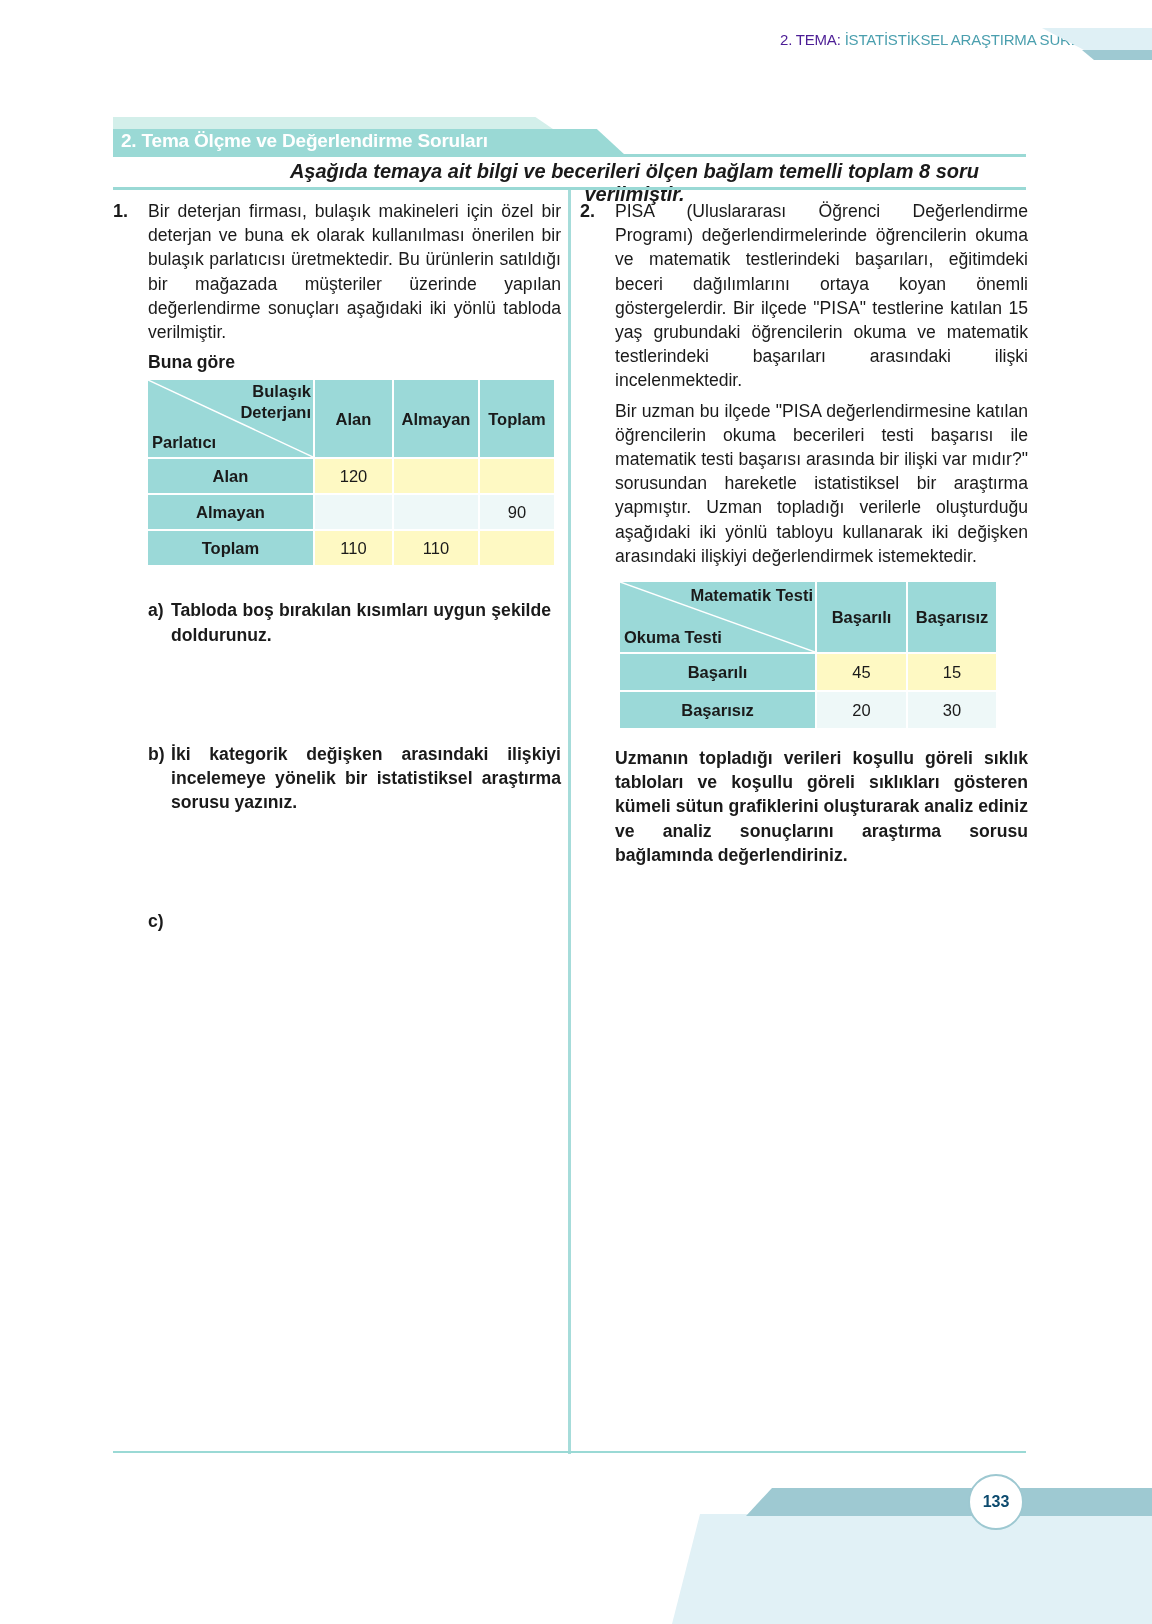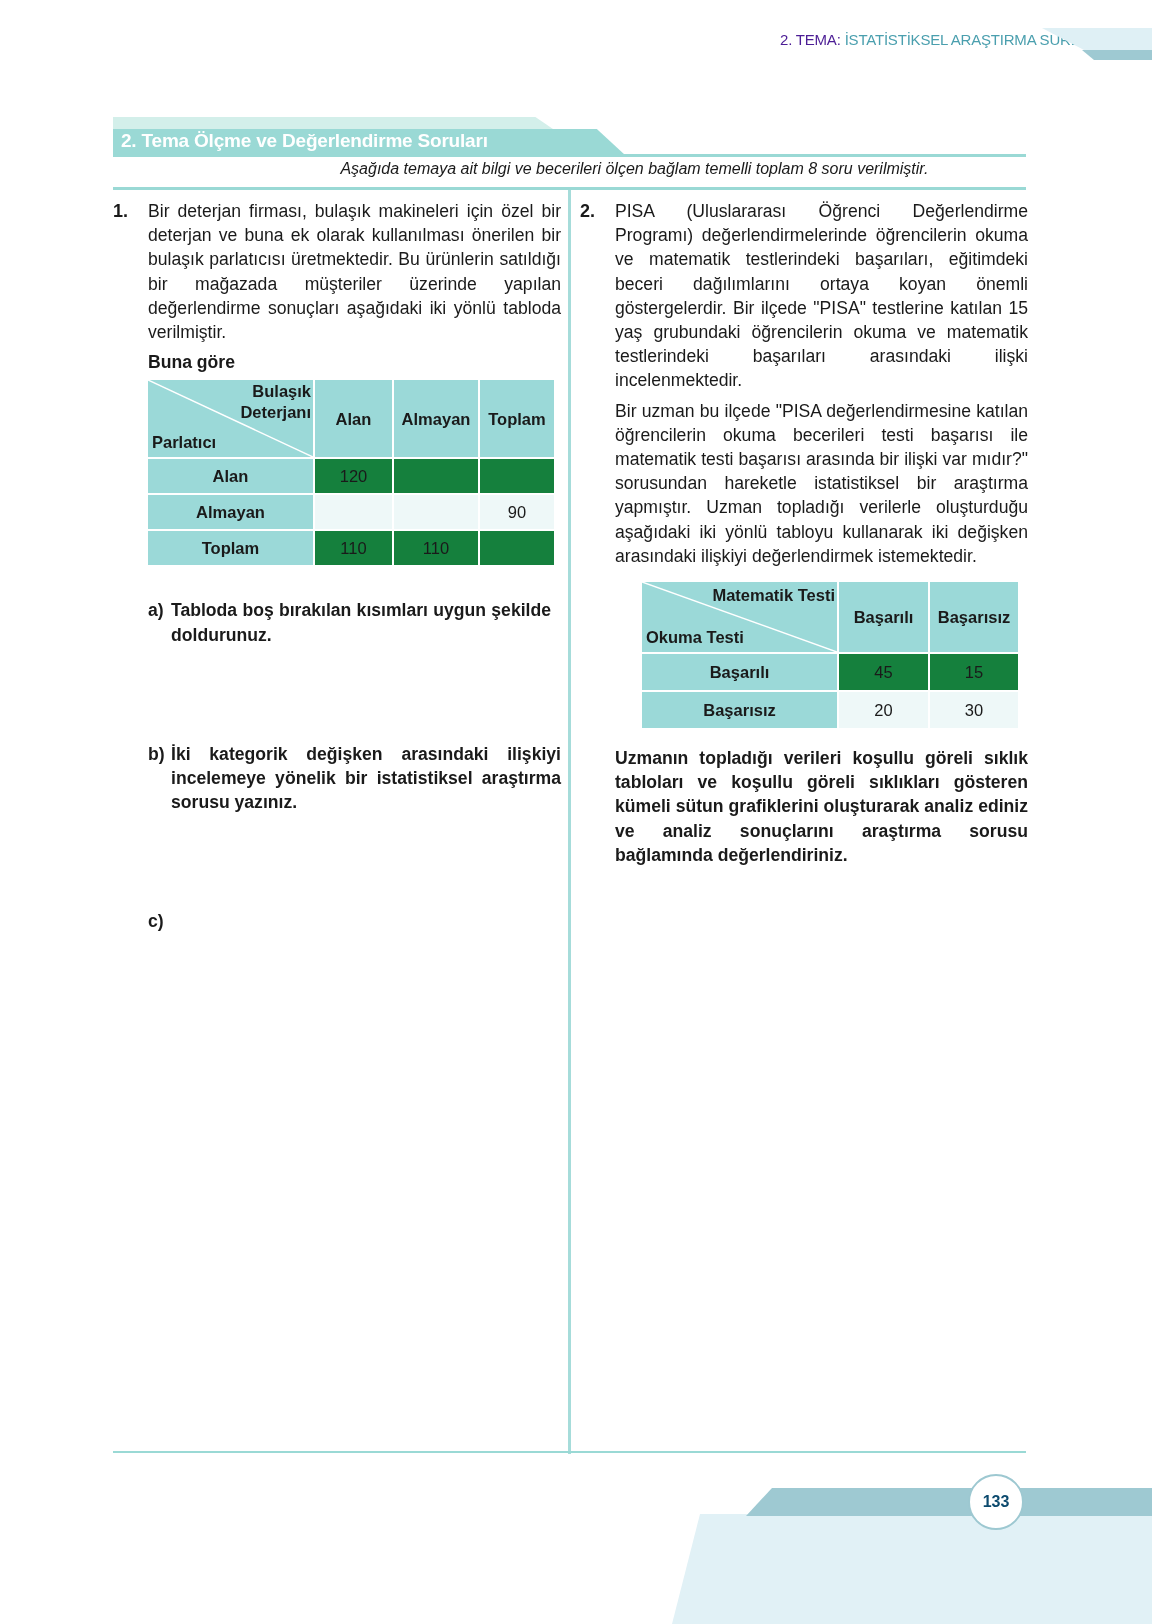--- a/index.html
+++ b/index.html
@@ -10,21 +10,21 @@
   .run-head { position: absolute; top: 31px; left: 780px; font-family: "Liberation Sans", sans-serif; font-size: 15px; letter-spacing: -0.2px; white-space: nowrap; }
   .run-head .num { color: #4c1d95; }
   .run-head .ttl { color: #4a9fae; }
   .run-deco { position: absolute; top: 24px; right: 0; width: 110px; height: 40px; }
 
   
   .banner-top { position: absolute; left: 113px; top: 117px; width: 440px; height: 12px; background: #d3efea; clip-path: polygon(0 0, 96% 0, 100% 100%, 0 100%); }
   .banner { position: absolute; left: 113px; top: 129px; width: 512px; height: 26px; background: #9ad9d5; clip-path: polygon(0 0, 94.5% 0, 100% 100%, 0 100%); }
   .banner-title { position: absolute; left: 121px; top: 130px; font-family: "Liberation Sans", sans-serif; font-weight: bold; font-size: 19px; color: #ffffff; letter-spacing: -0.2px; }
   .rule-top { position: absolute; left: 113px; top: 154px; width: 913px; height: 3px; background: #9ad9d5; }
-  .intro { position: absolute; left: 113px; top: 160px; width: 913px; text-align: center; padding-left: 130px; font-family: "Liberation Sans", sans-serif; font-style: italic; font-size: 16px; color: #1a1a1a; }
+  .intro { position: absolute; left: 113px; top: 160px; width: 913px; text-align: center; padding-left: 130px; font-family: "Liberation Sans", sans-serif; font-style: italic; font-size: 20px; color: #1a1a1a; font-weight: bold; }
   .rule-intro { position: absolute; left: 113px; top: 187px; width: 913px; height: 3px; background: #9ad9d5; }
 
   .col-divider { position: absolute; left: 568px; top: 190px; width: 3px; height: 1264px; background: #a6dcda; }
   .rule-bottom { position: absolute; left: 113px; top: 1451px; width: 913px; height: 2px; background: #9ad9d5; }
 
   
   .col { position: absolute; font-family: "Liberation Sans", sans-serif; font-size: 17.6px; line-height: 24.2px; color: #1a1a1a; }
   .col-left { left: 113px; top: 199px; width: 448px; }
   .col-right { left: 580px; top: 199px; width: 448px; }
   .qnum { position: absolute; left: 0; top: 0; font-weight: bold; font-size: 18px; }
@@ -32,28 +32,28 @@
   .qbody p { text-align: justify; }
   .bold { font-weight: bold; }
   .para-gap { margin-top: 6px; }
 
   
   table.tw { border-collapse: separate; border-spacing: 2px; font-family: "Liberation Sans", sans-serif; font-size: 16.5px; }
   table.tw td, table.tw th { text-align: center; vertical-align: middle; }
   .th-corner { background: #9bd9d8; position: relative; padding: 0; }
   .th-head { background: #9bd9d8; font-weight: bold; }
   .row-head { background: #9bd9d8; font-weight: bold; }
-  .cell-a { background: #15803d; }
+  .cell-a { background: #fef9c3; }
   .cell-b { background: #eef8f8; }
   .corner-top { position: absolute; right: 2px; top: 1px; font-weight: bold; text-align: right; line-height: 21px; }
   .corner-bot { position: absolute; left: 4px; bottom: 3px; font-weight: bold; }
   .corner-svg { position: absolute; left: 0; top: 0; width: 100%; height: 100%; }
 
   .t1 { margin-left: -2px; margin-top: 4px; }
-  .t2 { margin-left: 25px; margin-top: 12px; }
+  .t2 { margin-left: 3px; margin-top: 12px; }
 
   .sub { position: relative; margin-top: 0; padding-left: 23px; font-weight: bold; text-align: justify; }
   .sub .lbl { position: absolute; left: 0; top: 0; }
 
   
   .foot-svg { position: absolute; left: 0; top: 1480px; width: 1152px; height: 144px; }
   .page-circle { position: absolute; left: 968px; top: 1474px; width: 56px; height: 56px; border-radius: 50%; background: #ffffff; border: 2px solid #9dc8d1; display: flex; align-items: center; justify-content: center; font-family: "Liberation Sans", sans-serif; font-weight: bold; font-size: 16px; color: #0c4a6e; }
 </style>
 </head>
 <body>

